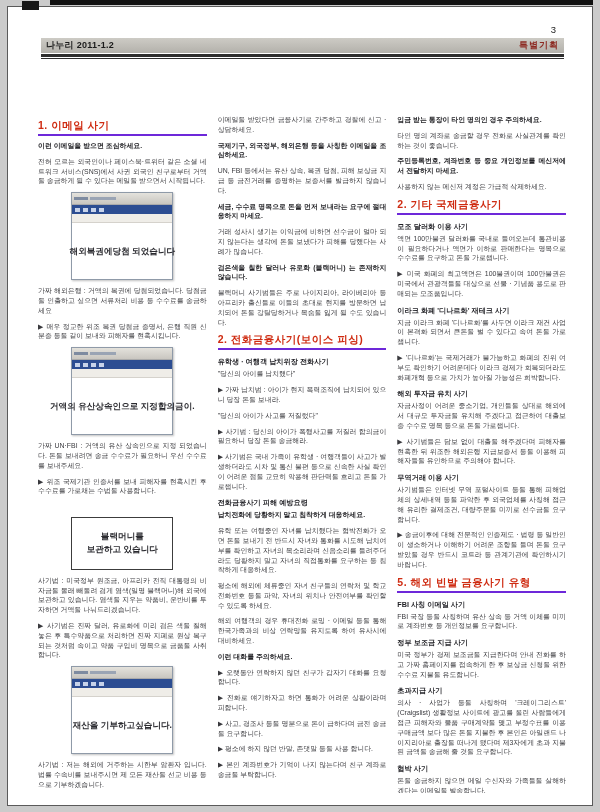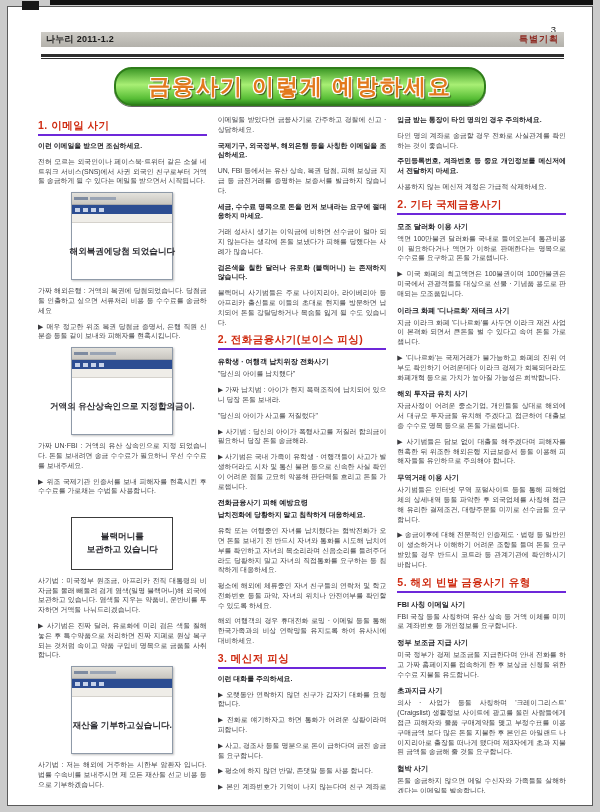--- a/index.html
+++ b/index.html
@@ -11,21 +11,21 @@
   }
   .page{
     position:absolute;left:7px;top:6px;right:7px;bottom:6px;
     background:#ffffff;border:1px solid #5a5a5a;
   }
   .scan-bar{position:absolute;top:0;left:50px;width:543px;height:5px;background:#111;z-index:9;}
   .scan-mark{position:absolute;top:1px;left:22px;width:17px;height:9px;background:#161616;z-index:9;}
 
   .pagenum{position:absolute;top:17px;right:36px;font-size:9.5px;color:#222;}
   .headerbar{
-    position:absolute;top:25px;left:33px;right:28px;height:15px;
+    position:absolute;top:31px;left:33px;right:28px;height:15px;
     background:linear-gradient(#cdcbc5,#b3b1ab);
     display:flex;align-items:center;justify-content:space-between;
     padding:0 5px;box-sizing:border-box;
   }
   .issue{font-size:9px;font-weight:bold;color:#1b1b1b;letter-spacing:.3px;}
   .seclabel{font-size:9px;font-weight:bold;color:#8d2a22;letter-spacing:1px;}
   .headerrule{
     position:absolute;top:47px;left:33px;right:28px;height:5px;
     border-top:3px solid #2e2e2e;border-bottom:1px solid #2e2e2e;box-sizing:border-box;
   }
@@ -85,23 +85,20 @@
 
 <div class="page">
   <div class="pagenum">3</div>
 
   <div class="headerbar">
     <span class="issue">나누리 2011-1.2</span>
     <span class="seclabel">특별기획</span>
   </div>
   <div class="headerrule"></div>
 
-  <div class="banner">
-    <span class="banner-text">금융사기  이렇게  예방하세요</span>
-  </div>
 
   <div class="cols">
     <div class="col" id="col-left">
         <div class="h2">1. 이메일 사기</div>
         <div class="p bold">이런 이메일을 받으면 조심하세요.</div>
         <div class="p">전혀 모르는 외국인이나 페이스북·트위터 같은 소셜 네트워크 서비스(SNS)에서 사귄 외국인 친구로부터 거액을 송금하게 될 수 있다는 메일을 받으면서 시작됩니다.</div>
         <div class="mailwin">
           <div class="mw-title">
             <i></i>
             <b></b>
@@ -179,21 +176,20 @@
         <div class="p">"당신의 아이를 납치했다"</div>
         <div class="p">▶ 가짜 납치범 : 아이가 현지 폭력조직에 납치되어 있으니 당장 돈을 보내라.</div>
         <div class="p">"당신의 아이가 사고를 저질렀다"</div>
         <div class="p">▶ 사기범 : 당신의 아이가 폭행사고를 저질러 합의금이 필요하니 당장 돈을 송금해라.</div>
         <div class="p">▶ 사기범은 국내 가족이 유학생 · 여행객들이 사고가 발생하더라도 시차 및 통신 불편 등으로 신속한 사실 확인이 어려운 점을 교묘히 악용해 판단력을 흐리고 돈을 가로챕니다.</div>
         <div class="h3">전화금융사기 피해 예방요령</div>
         <div class="p bold">납치전화에 당황하지 말고 침착하게 대응하세요.</div>
         <div class="p">유학 또는 여행중인 자녀를 납치했다는 협박전화가 오면 돈을 보내기 전 반드시 자녀와 통화를 시도해 납치여부를 확인하고 자녀의 목소리라며 신음소리를 들려주더라도 당황하지 말고 자녀의 직접통화를 요구하는 등 침착하게 대응하세요.</div>
         <div class="p">평소에 해외에 체류중인 자녀 친구들의 연락처 및 학교 전화번호 등을 파악, 자녀의 위치나 안전여부를 확인할 수 있도록 하세요.</div>
         <div class="p">해외 여행객의 경우 휴대전화 로밍 · 이메일 등을 통해 한국가족과의 비상 연락망을 유지토록 하여 유사시에 대비하세요.</div>
-        <div class="h2">3. 메신저 피싱</div>
         <div class="p bold">이런 대화를 주의하세요.</div>
         <div class="p">▶ 오랫동안 연락하지 않던 친구가 갑자기 대화를 요청 합니다.</div>
         <div class="p">▶ 전화로 얘기하자고 하면 통화가 어려운 상황이라며 피합니다.</div>
         <div class="p">▶ 사고, 경조사 등을 명분으로 돈이 급하다며 금전 송금을 요구합니다.</div>
         <div class="p">▶ 평소에 하지 않던 반말, 존댓말 등을 사용 합니다.</div>
         <div class="p">▶ 본인 계좌번호가 기억이 나지 않는다며 친구 계좌로 송금을 부탁합니다.</div>
       </div>
     <div class="col" id="col-right">
         <div class="p bold">입금 받는 통장이 타인 명의인 경우 주의하세요.</div>
         <div class="p">타인 명의 계좌로 송금할 경우 전화로 사실관계를 확인 하는 것이 좋습니다.</div>

